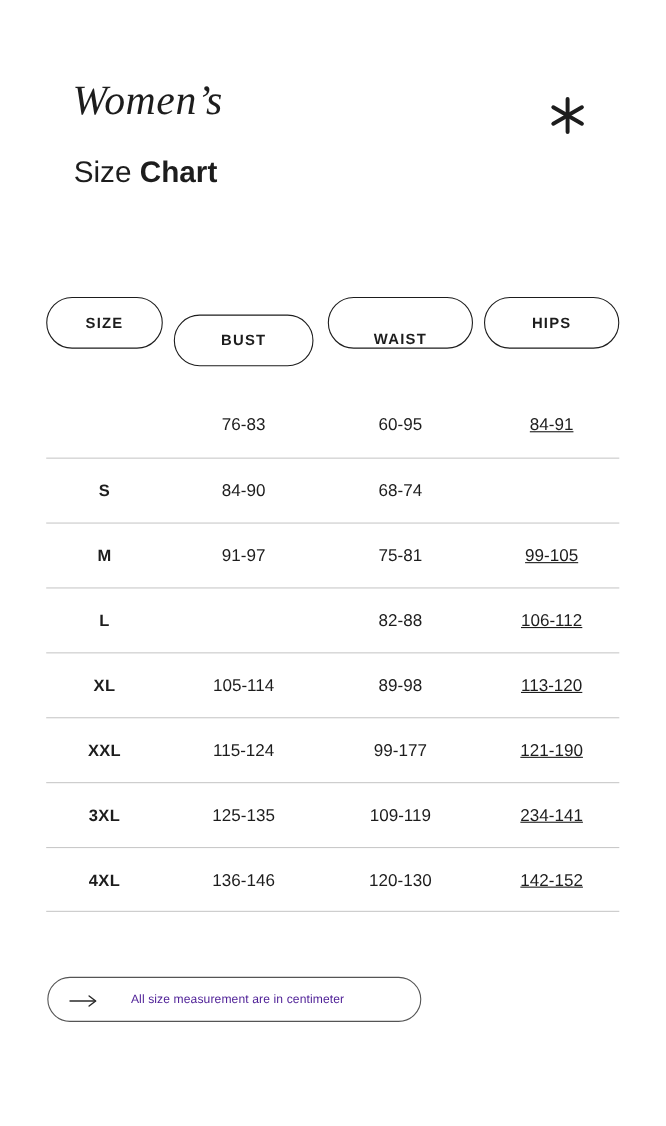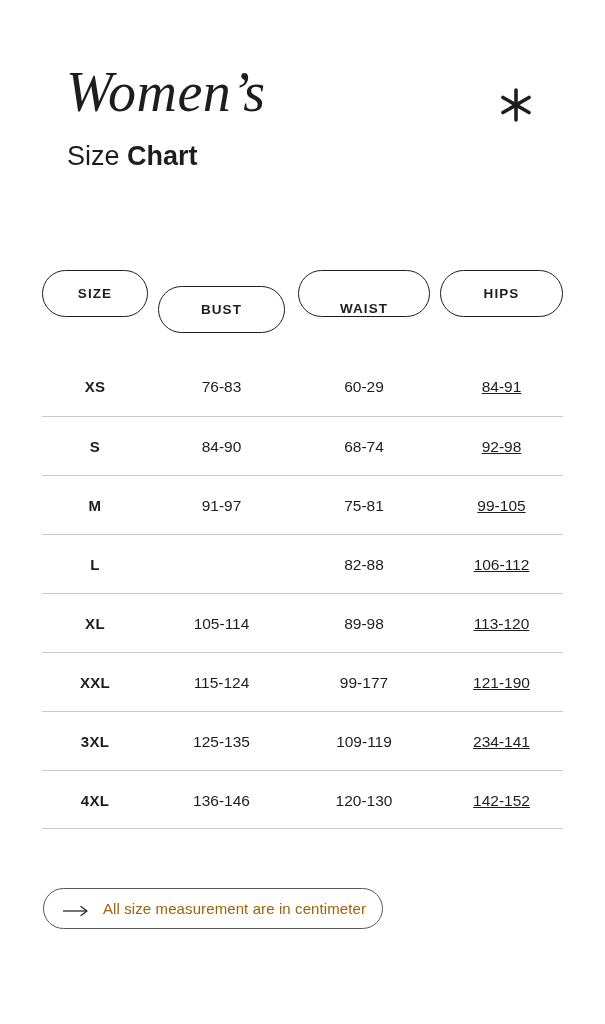--- a/index.html
+++ b/index.html
@@ -32,21 +32,21 @@
     width: 605px;
     height: 220px;
   }
 
   .title-main {
     position: absolute;
     left: 66px;
     top: 60px;
     font-family: "Liberation Serif", "DejaVu Serif", serif;
     font-style: italic;
-    font-size: 56px;
+    font-size: 38px;
     line-height: 64px;
     letter-spacing: 0.5px;
     color: #1d1d1d;
     white-space: nowrap;
   }
 
   .title-sub {
     position: absolute;
     left: 67px;
     top: 139px;
@@ -151,24 +151,25 @@
 
   .note-arrow {
     width: 26px;
     height: 12px;
     margin-left: 19px;
     margin-right: 14px;
     flex: 0 0 auto;
   }
 
   .note-text {
-    font-size: 15px;
-    color: #a16207;
+    font-size: 11px;
+    color: #4c1d95;
     white-space: nowrap;
     letter-spacing: 0.1px;
+    margin-left: 16px;
   }
 </style>
 </head>
 <body>
 
 <div class="page">
 
   <div class="header">
     <div class="title-main">Women’s</div>
 
@@ -198,31 +199,29 @@
       <span>WAIST</span>
     </div>
     <div class="pill pill-3">
       <span>HIPS</span>
     </div>
   </div>
 
   <div class="table">
 
     <div class="row">
-      <div class="cell cell-size">XS</div>
       <div class="cell cell-bust">76-83</div>
-      <div class="cell cell-waist">60-29</div>
+      <div class="cell cell-waist">60-95</div>
       <div class="cell cell-hips">84-91</div>
     </div>
 
     <div class="row">
       <div class="cell cell-size">S</div>
       <div class="cell cell-bust">84-90</div>
       <div class="cell cell-waist">68-74</div>
-      <div class="cell cell-hips">92-98</div>
     </div>
 
     <div class="row">
       <div class="cell cell-size">M</div>
       <div class="cell cell-bust">91-97</div>
       <div class="cell cell-waist">75-81</div>
       <div class="cell cell-hips">99-105</div>
     </div>
 
     <div class="row">

